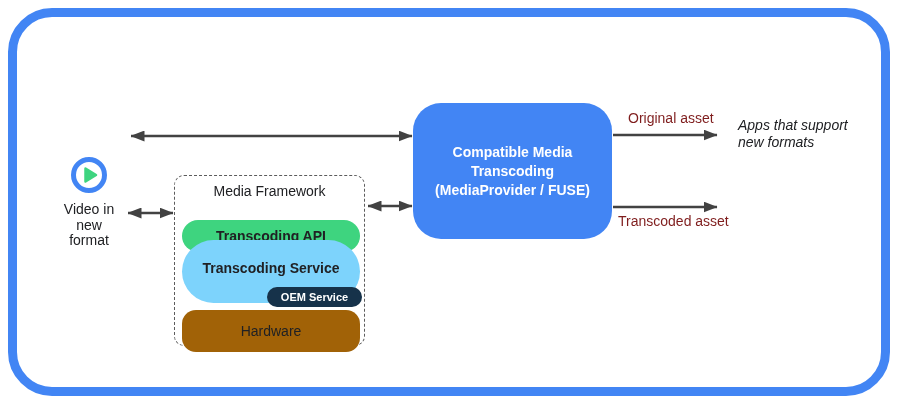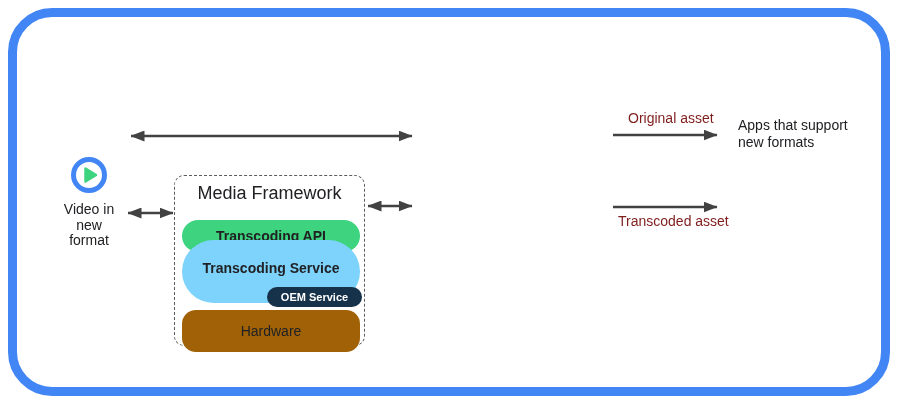--- a/index.html
+++ b/index.html
@@ -19,21 +19,21 @@
     position:absolute;left:43px;top:202px;width:92px;
     font-size:14px;line-height:15.5px;text-align:center;white-space:pre-line;
   }
   
   .mf-box{
     position:absolute;left:174px;top:175px;width:191px;height:171px;
     border:1.6px dashed #5c5c5c;border-radius:10px;box-sizing:border-box;
   }
   .mf-title{
     position:absolute;left:174px;top:183px;width:191px;text-align:center;
-    font-size:18px;
+    font-size:14px;
   }
   .pill{
     position:absolute;box-sizing:border-box;display:flex;
     align-items:center;justify-content:center;text-align:center;
   }
   .pill-api{
     left:182px;top:220px;width:178px;height:32px;border-radius:16px;
     background:#3ED47F;font-size:14px;font-weight:bold;
   }
   .pill-service{
@@ -56,21 +56,21 @@
     font-size:14px;font-weight:bold;line-height:19px;white-space:pre-line;
   }
   .asset-label{
     position:absolute;color:#7f1d1d;font-size:14px;white-space:nowrap;
   }
   .asset-label.original{left:628px;top:110px;}
   .asset-label.transcoded{left:618px;top:213px;}
   .apps-text{
     position:absolute;font-size:14px;line-height:16.5px;white-space:pre-line;
   }
-  .apps-text.support{left:738px;top:117px;}
+  .apps-text.support{left:738px;top:117px;font-style:italic;}
   .apps-text.nosupport{left:738px;top:185px;}
   .arrows{position:absolute;left:0;top:0;width:898px;height:404px;pointer-events:none;}
 </style>
 </head>
 <body>
 
 <div class="stage">
 
   <div class="frame"></div>
 
@@ -105,19 +105,24 @@
   <div class="pill pill-service">
     <span>Transcoding Service</span>
   </div>
   <div class="pill pill-oem">
     <span>OEM Service</span>
   </div>
   <div class="pill pill-hardware">
     <span>Hardware</span>
   </div>
 
+  <div class="transcode-box">
+    <span>Compatible Media
+Transcoding
+(MediaProvider / FUSE)</span>
+  </div>
 
   <div class="asset-label original">Original asset</div>
   <div class="asset-label transcoded">Transcoded asset</div>
   <div class="apps-text support">Apps that support
 new formats</div>
 
 </div>
 
 </body></html>

